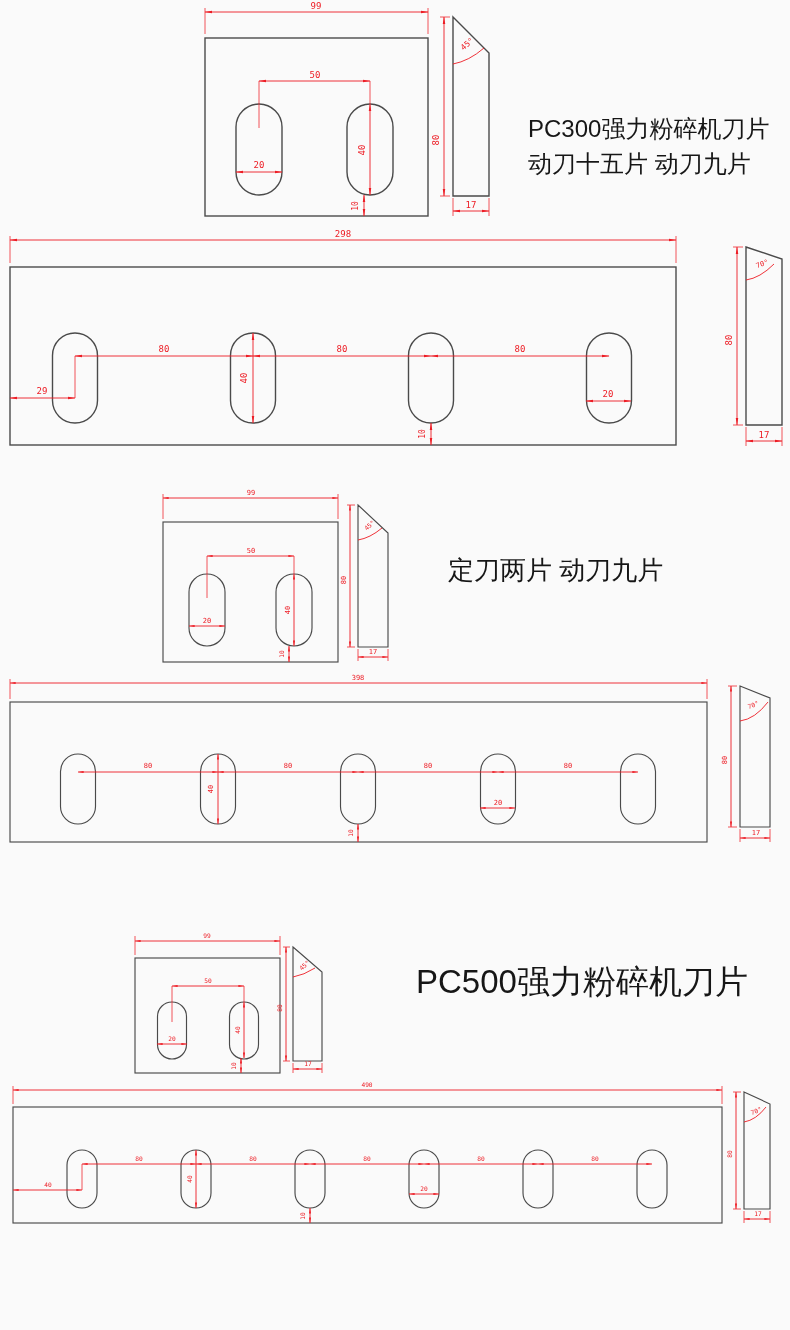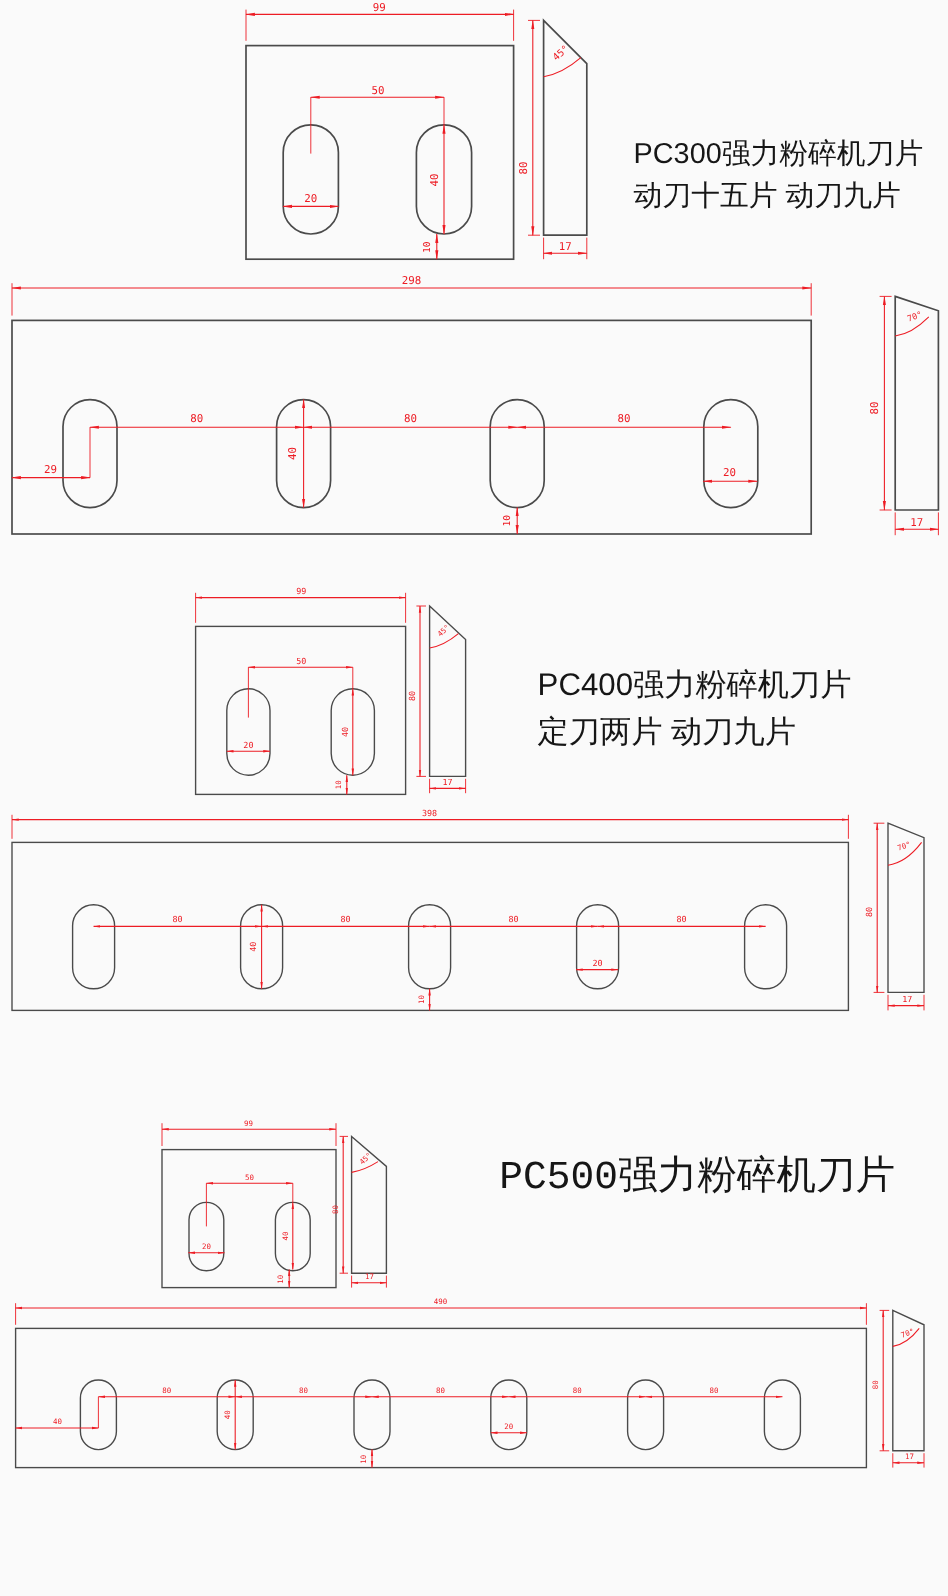--- a/index.html
+++ b/index.html
@@ -252,18 +252,17 @@
     <line class="dim" x1="744" y1="1219" x2="770" y2="1219" marker-start="url(#ars)" marker-end="url(#ars)"></line>
     <text class="dimlabel f6" x="758" y="1216">17</text>
   </g>
 </svg>
 
 <div class="product-label" style="left:528px;top:74px;font-size:24px;line-height:35px;margin-top:37px;">
   <span class="t">PC300强力粉碎机刀片</span>
   <span class="t">动刀十五片 动刀九片</span>
 </div>
 <div class="product-label" style="left:448px;top:551px;font-size:26px;line-height:39px;">
-  <span class="t">PC400强力粉碎机刀片</span>
   <span class="t">定刀两片 动刀九片</span>
 </div>
-<div class="product-label" style="left:416px;top:957px;font-size:33px;line-height:50px;font-family:Liberation Mono, monospace;">
+<div class="product-label" style="left:416px;top:957px;font-size:33px;line-height:50px;">
   <span class="t">PC500强力粉碎机刀片</span>
 </div>
 
 </body></html>

